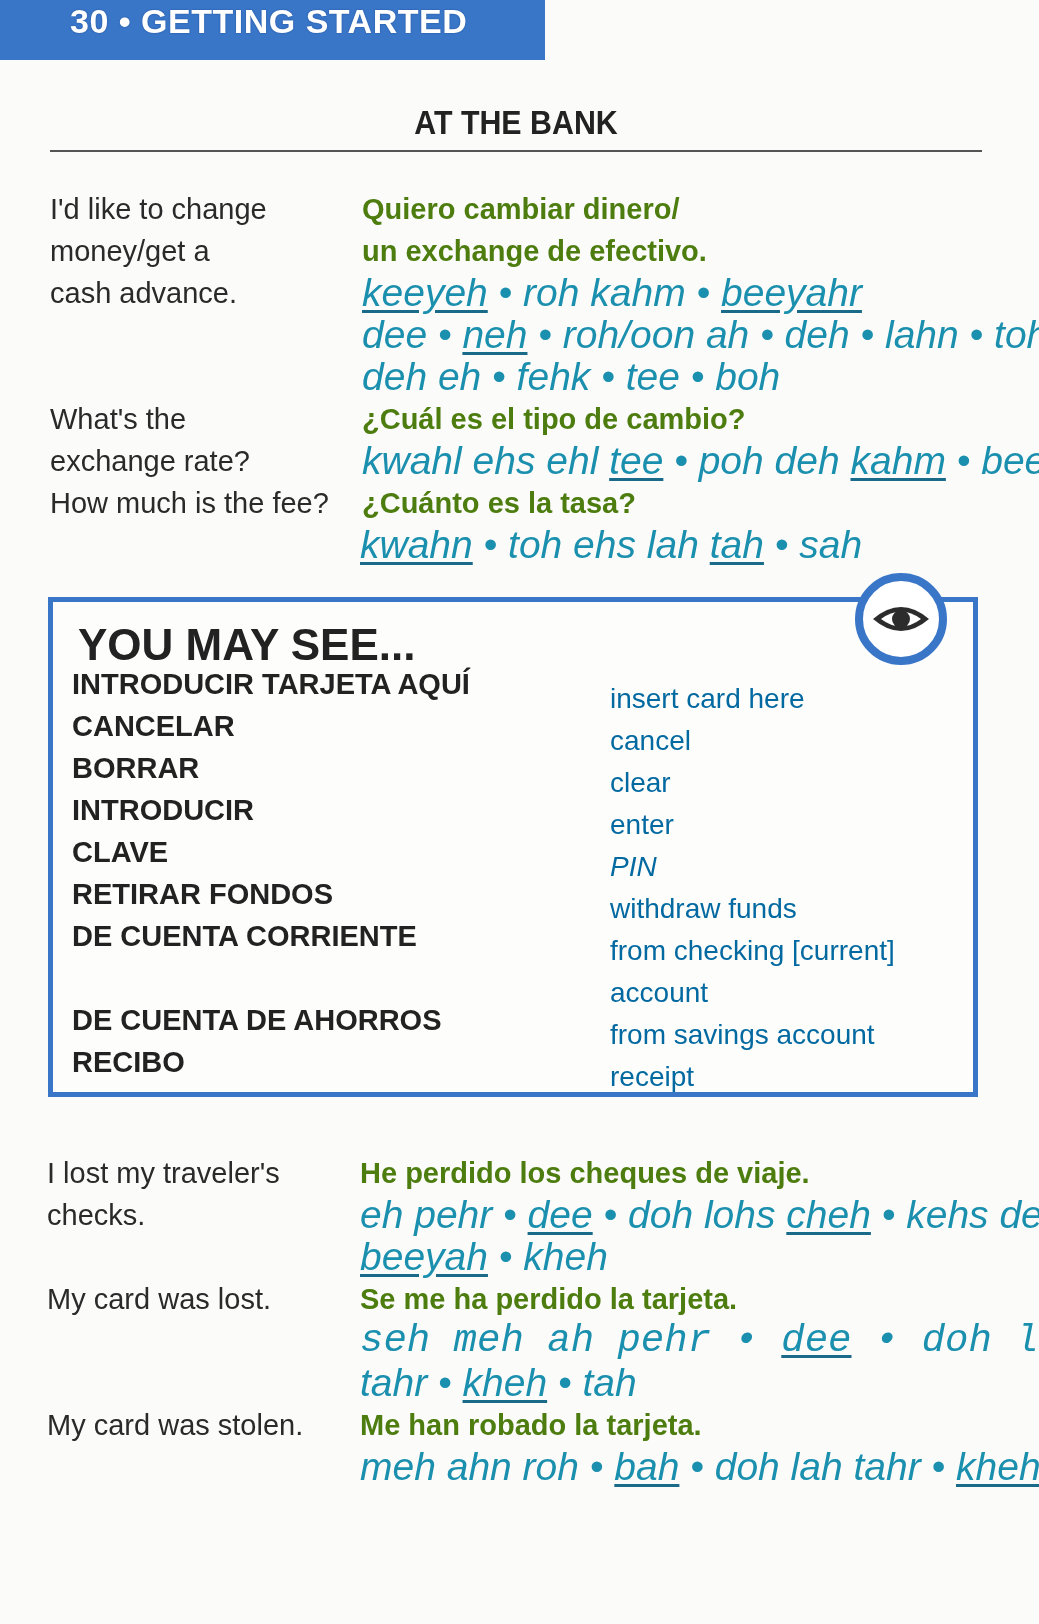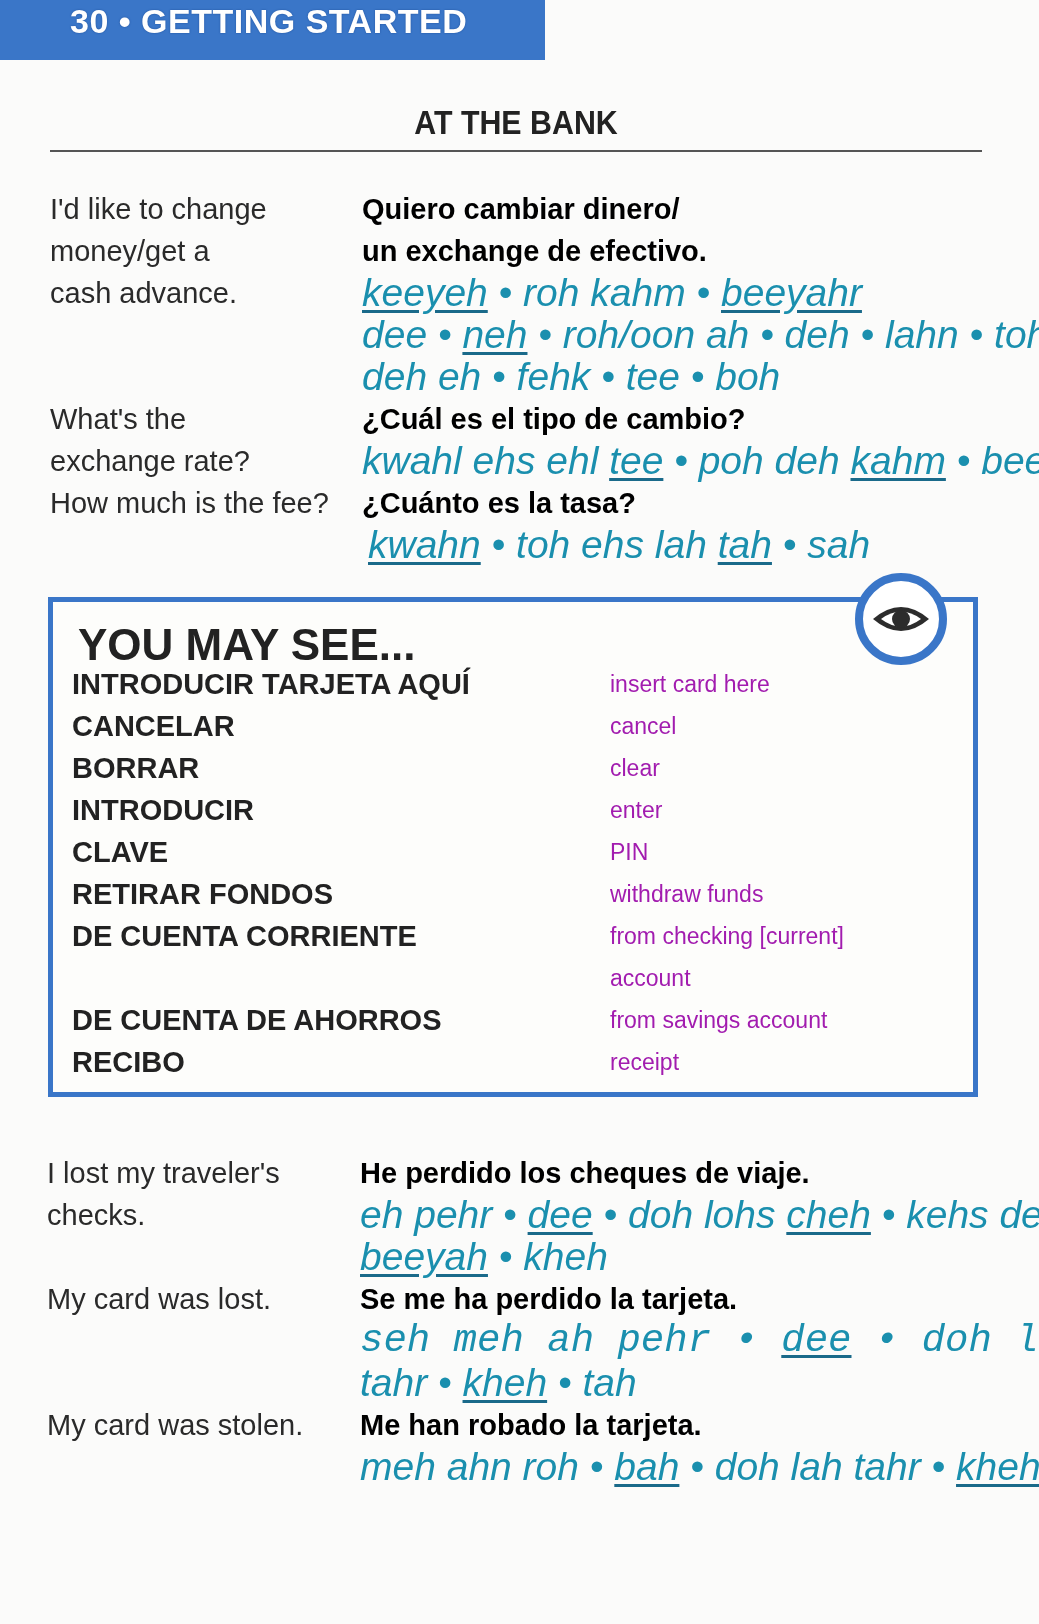--- a/index.html
+++ b/index.html
@@ -2,27 +2,27 @@
 <html><head>
 <meta charset="utf-8">
 <style>
   html,body{margin:0;padding:0;}
   body{width:1039px;height:1624px;background:#fbfbfa;position:relative;overflow:hidden;font-family:"Liberation Sans",sans-serif;color:#222;}
   .header-band{position:absolute;left:0;top:0;width:545px;height:60px;background:#3a76c8;}
   .header-text{position:absolute;left:70px;top:2px;font-family:"Liberation Sans",sans-serif;font-weight:bold;font-size:34px;color:#fff;letter-spacing:0.5px;text-shadow:0 0 2px #1f4f99;}
   .section-title{position:absolute;left:50px;width:932px;top:104px;text-align:center;font-weight:bold;font-size:33px;color:#222;transform:scaleX(0.92);}
   .section-rule{position:absolute;left:50px;top:150px;width:932px;height:2px;background:#555;}
   .en{position:absolute;left:50px;width:300px;font-size:29px;line-height:42px;color:#2a2a2a;}
-  .es{position:absolute;font-size:29px;line-height:42px;font-weight:bold;color:#000000;}
+  .es{position:absolute;font-size:29px;line-height:42px;font-weight:bold;color:#4d7c0f;}
   .pr{position:absolute;font-size:39px;line-height:42px;font-style:italic;color:#1a8fae;white-space:nowrap;}
   .pr u{text-decoration:underline;text-decoration-color:#1a6a8a;text-underline-offset:4px;}
   .box{position:absolute;left:48px;top:597px;width:930px;height:500px;border:5px solid #3a76c8;box-sizing:border-box;background:#fdfdfb;}
   .box-title{position:absolute;left:78px;top:620px;font-weight:bold;font-size:44px;color:#222;}
   .sign{position:absolute;left:72px;font-weight:bold;font-size:29px;line-height:42px;color:#222;}
-  .trans{position:absolute;left:610px;font-size:23px;line-height:42px;color:#a21caf;}
+  .trans{position:absolute;left:610px;font-size:28px;line-height:42px;color:#0369a1;margin-top:15px;}
   .eye-circle{position:absolute;left:855px;top:573px;width:92px;height:92px;border:8px solid #3a76c8;border-radius:50%;background:#fff;box-sizing:border-box;display:flex;align-items:center;justify-content:center;}
 </style>
 </head>
 <body>
 
 <div class="header-band"></div>
 <div class="header-text">30 • GETTING STARTED</div>
 
 <div class="section-title">AT THE BANK</div>
 <div class="section-rule"></div>
@@ -32,21 +32,21 @@
     <div class="es" style="left: 362px; top: 188px;">Quiero cambiar dinero/</div>
     <div class="es" style="left: 362px; top: 230px;">un exchange de efectivo.</div>
     <div class="pr" style="left: 362px; top: 272px;"><u>keeyeh</u> • roh kahm • <u>beeyahr</u></div>
     <div class="pr" style="left: 362px; top: 314px;">dee • <u>neh</u> • roh/oon ah • deh • lahn • toh</div>
     <div class="pr" style="left: 362px; top: 356px;">deh eh • fehk • tee • boh</div>
     <div class="en" style="left: 50px; top: 398px;">What's the<br>exchange rate?</div>
     <div class="es" style="left: 362px; top: 398px;">¿Cuál es el tipo de cambio?</div>
     <div class="pr" style="left: 362px; top: 440px;">kwahl ehs ehl <u>tee</u> • poh deh <u>kahm</u> • beeyoh</div>
     <div class="en" style="left: 50px; top: 482px;">How much is the fee?</div>
     <div class="es" style="left: 362px; top: 482px;">¿Cuánto es la tasa?</div>
-    <div class="pr" style="left: 368px; top: 524px;"><u>kwahn</u> • toh ehs lah <u>tah</u> • sah</div>
+    <div class="pr" style="left: 360px; top: 524px;"><u>kwahn</u> • toh ehs lah <u>tah</u> • sah</div>
   </div>
 
 <div class="box"></div>
 <div class="eye-circle">
   <svg width="62" height="40" viewBox="0 0 62 40">
     <path d="M3 20 Q31 -4 59 20 Q31 44 3 20 Z" fill="#2c2c2c"></path>
     <path d="M11 20 Q31 5 51 20 Q31 35 11 20 Z" fill="#fff"></path>
     <circle cx="31" cy="20" r="9" fill="#2c2c2c"></circle>
   </svg>
 </div>
@@ -54,21 +54,21 @@
 <div id="signs">
     <div class="sign" style="top: 663px;">INTRODUCIR TARJETA AQUÍ</div>
     <div class="trans" style="top: 663px;">insert card here</div>
     <div class="sign" style="top: 705px;">CANCELAR</div>
     <div class="trans" style="top: 705px;">cancel</div>
     <div class="sign" style="top: 747px;">BORRAR</div>
     <div class="trans" style="top: 747px;">clear</div>
     <div class="sign" style="top: 789px;">INTRODUCIR</div>
     <div class="trans" style="top: 789px;">enter</div>
     <div class="sign" style="top: 831px;">CLAVE</div>
-    <div class="trans" style="top: 831px;">PIN</div>
+    <div class="trans" style="top: 831px; font-style: italic;">PIN</div>
     <div class="sign" style="top: 873px;">RETIRAR FONDOS</div>
     <div class="trans" style="top: 873px;">withdraw funds</div>
     <div class="sign" style="top: 915px;">DE CUENTA CORRIENTE</div>
     <div class="trans" style="top: 915px;">from checking [current]<br>account</div>
     <div class="sign" style="top: 999px;">DE CUENTA DE AHORROS</div>
     <div class="trans" style="top: 999px;">from savings account</div>
     <div class="sign" style="top: 1041px;">RECIBO</div>
     <div class="trans" style="top: 1041px;">receipt</div>
   </div>
 

